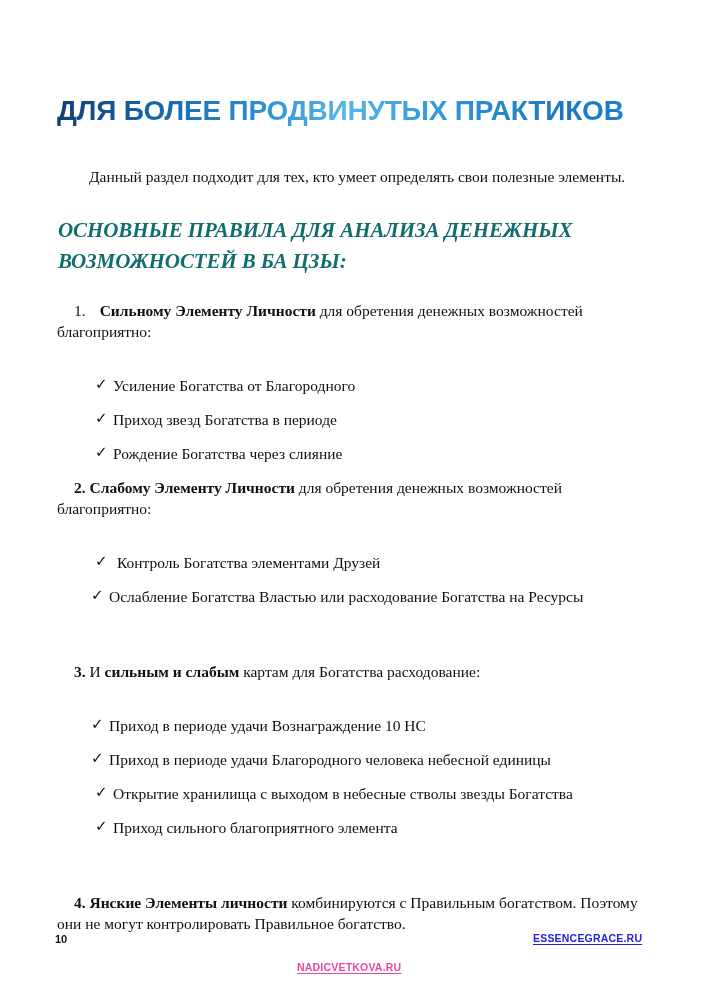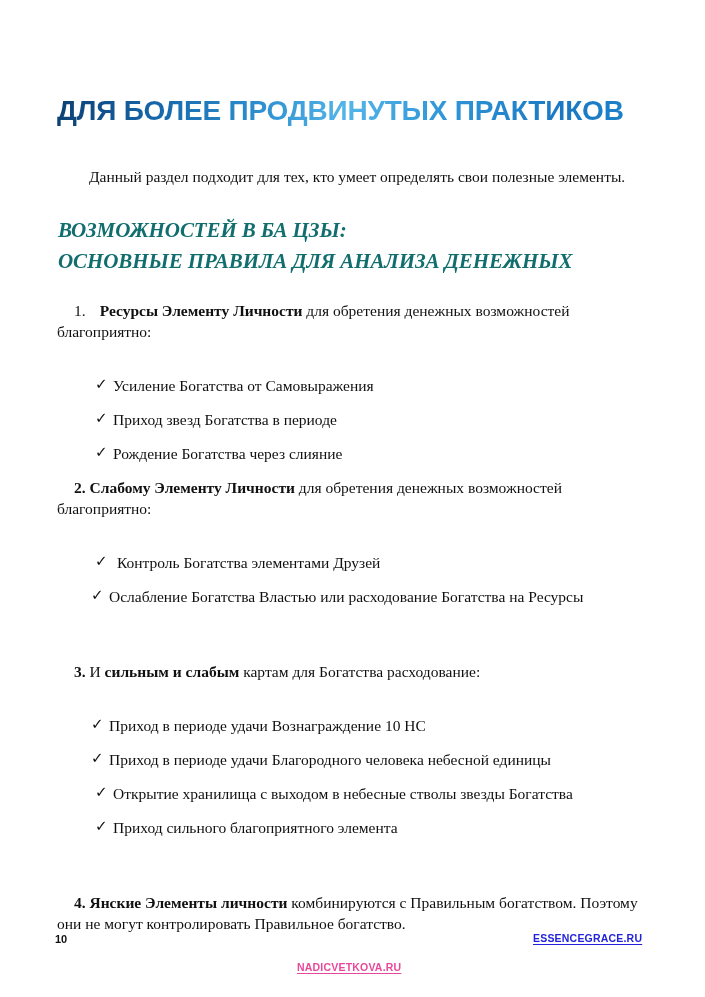--- a/index.html
+++ b/index.html
@@ -182,33 +182,33 @@
 </head>
 <body>
 
 <div class="page">
 
   <h1 class="doc-title">ДЛЯ БОЛЕЕ ПРОДВИНУТЫХ ПРАКТИКОВ</h1>
 
   <p class="intro">Данный раздел подходит для тех, кто умеет определять свои полезные элементы.</p>
 
   <div class="section-heading">
+    <div>ОСНОВНЫЕ ПРАВИЛА ДЛЯ АНАЛИЗА ДЕНЕЖНЫХ</div>
     <div>ВОЗМОЖНОСТЕЙ В БА ЦЗЫ:</div>
-    <div>ОСНОВНЫЕ ПРАВИЛА ДЛЯ АНАЛИЗА ДЕНЕЖНЫХ</div>
   </div>
 
   <div class="rules">
 
     <div class="rule-block">
       <p class="rule-lead">
-        <span class="num-plain">1.</span><b>Ресурсы Элементу Личности</b><span> для обретения денежных возможностей благоприятно:</span>
+        <span class="num-plain">1.</span><b>Сильному Элементу Личности</b><span> для обретения денежных возможностей благоприятно:</span>
       </p>
       <div class="gap-md"></div>
       <ul class="checks">
-        <li><span class="tick">✓</span><span>Усиление Богатства от Самовыражения</span></li>
+        <li><span class="tick">✓</span><span>Усиление Богатства от Благородного</span></li>
         <li><span class="tick">✓</span><span>Приход звезд Богатства в периоде</span></li>
         <li><span class="tick">✓</span><span>Рождение Богатства через слияние</span></li>
       </ul>
     </div>
 
     <div class="gap-sm"></div>
 
     <div class="rule-block">
       <p class="rule-lead">
         <b class="num-bold">2.</b> <b>Слабому Элементу Личности</b><span> для обретения денежных возможностей благоприятно:</span>

